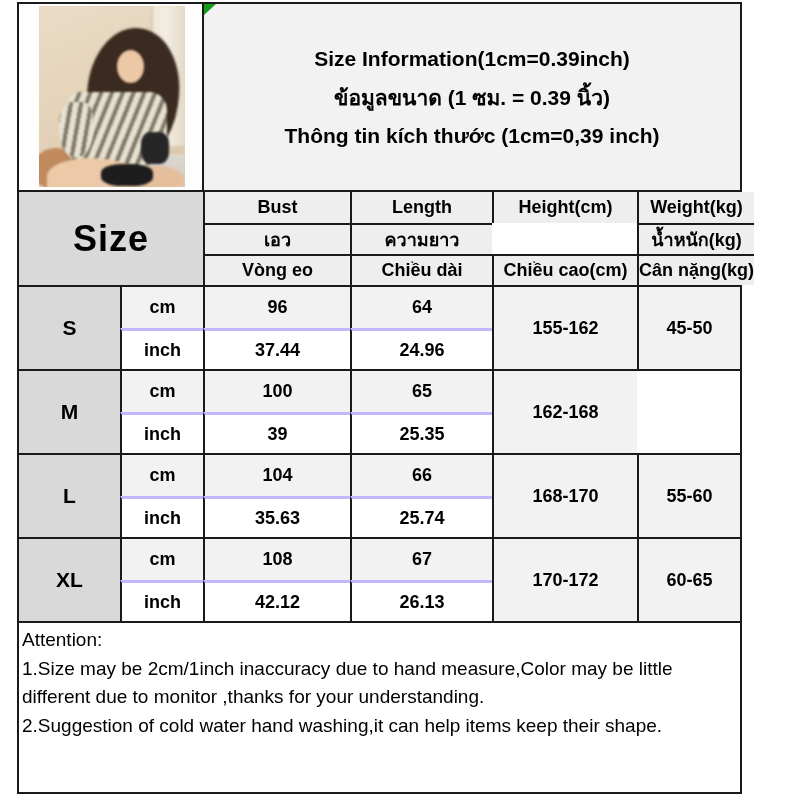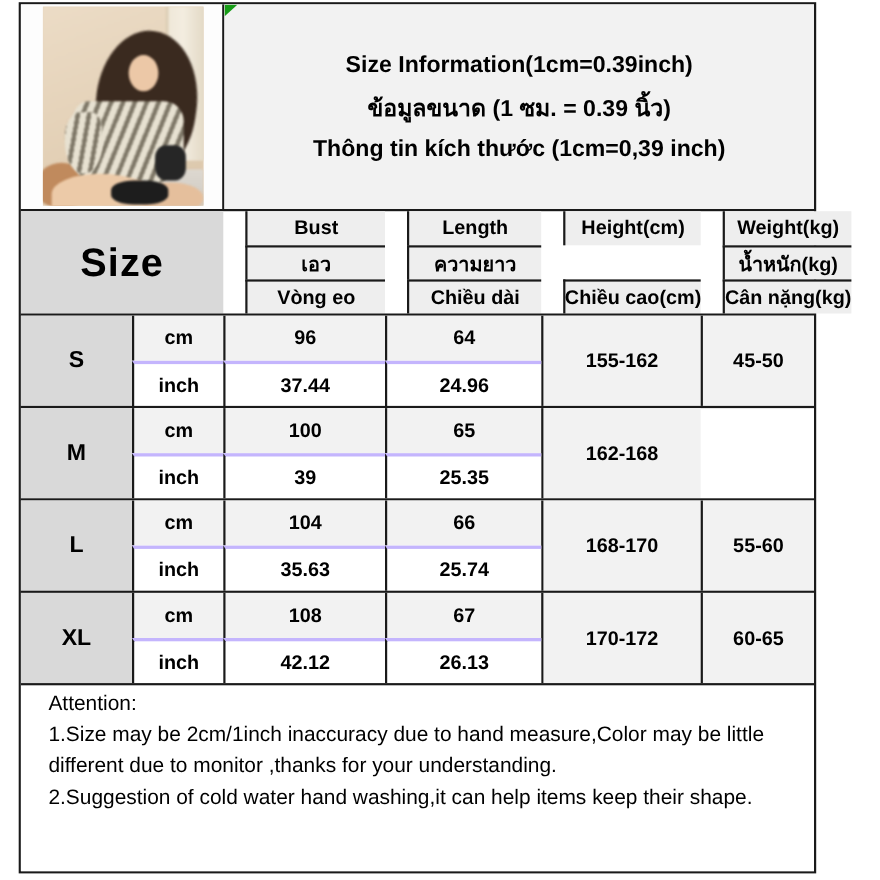--- a/index.html
+++ b/index.html
@@ -38,31 +38,31 @@
   .t-line{font-size:21px;font-weight:bold;white-space:nowrap;}
   
   .grid{display:grid;grid-template-columns:101px 83px 147px 142px 145px 1fr;flex:none;}
   .cell{display:flex;align-items:center;justify-content:center;box-sizing:border-box;border-left:2px solid #1a1a1a;white-space:nowrap;}
   .noL{border-left:none;}
   .c2{grid-column:2}.c3{grid-column:3}.c4{grid-column:4}.c5{grid-column:5}.c6{grid-column:6}
   .rw1{grid-row:1}.rw2{grid-row:2}.rsp{grid-row:1/3}
   
   .hdr{grid-template-rows:31px 31px 31px;border-top:2px solid #1a1a1a;}
   .size-big{grid-column:1/3;grid-row:1/4;background:#d9d9d9;font-size:36px;font-weight:bold;letter-spacing:1px;}
-  .hcell{background:#eeeeee;font-weight:bold;font-size:18px;margin-left:20px;}
+  .hcell{background:#eeeeee;font-weight:bold;font-size:18px;}
   .hr23{border-top:2px solid #1a1a1a;}
   
   .block{grid-template-rows:41px 41px;border-top:2px solid #1a1a1a;}
   .s-cell{grid-column:1;background:#d9d9d9;font-weight:bold;font-size:21px;}
   .hw{background:#f2f2f2;font-weight:bold;font-size:18px;}
   .r1{background:#f2f2f2;}
   .r2{background:#ffffff;border-top:3px solid #c4b5fd;}
   .num{font-weight:bold;font-size:18px;}
   
-  .attention{border-top:2px solid #1a1a1a;flex:1;background:#fff;padding:3px 25px;font-size:19px;line-height:1.5;}
+  .attention{border-top:2px solid #1a1a1a;flex:1;background:#fff;padding:3px 3px;font-size:19px;line-height:1.5;}
 </style>
 </head>
 <body>
 
 <div class="sheet">
 
   <div class="top">
     <div class="photo-cell">
       <div class="photo">
         <div class="ph-wall"></div>

